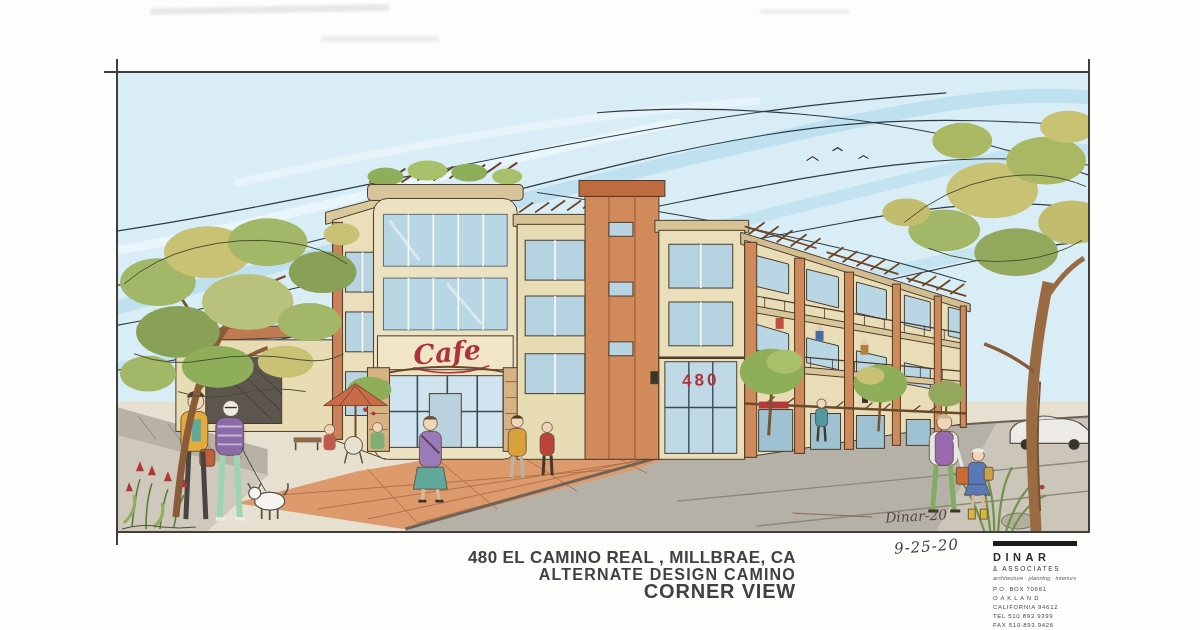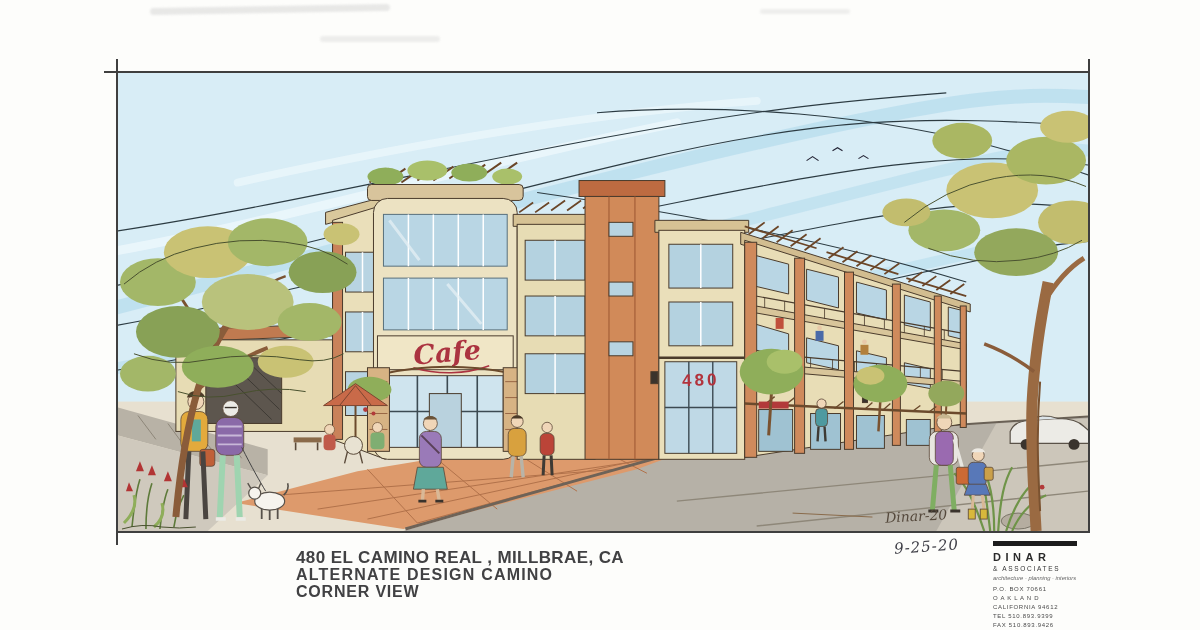--- a/index.html
+++ b/index.html
@@ -8,26 +8,26 @@
     background:#fdfdfb;font-family:"Liberation Sans",sans-serif;
   }
   .frame{
     position:absolute;left:116px;top:71px;width:974px;height:462px;
     border:2px solid #3f3f3f;box-sizing:border-box;background:#d8edf6;
   }
   .frame svg{display:block;width:100%;height:100%;}
   .tick{position:absolute;background:#3f3f3f;}
   .smudge{position:absolute;background:#c9c9c9;border-radius:4px;filter:blur(1px);}
   .title-block{
-    position:absolute;left:296px;top:549px;width:500px;text-align:left;
+    position:absolute;left:296px;top:549px;width:500px;text-align:right;
     color:#414143;font-weight:bold;letter-spacing:.4px;
   }
   .title-block .l1{font-size:17px;line-height:17px;}
   .title-block .l2{font-size:16px;line-height:17px;letter-spacing:1.2px;}
-  .title-block .l3{font-size:16px;line-height:17px;letter-spacing:.8px;}
+  .title-block .l3{font-size:20px;line-height:17px;letter-spacing:.8px;}
   .date-note{
     position:absolute;left:894px;top:536px;width:110px;
     font-family:"DejaVu Serif",serif;font-style:italic;font-size:15px;
     color:#3e3e46;transform:rotate(-4deg);letter-spacing:1px;
   }
   .firm-block{position:absolute;left:993px;top:541px;width:84px;color:#2a2a2a;}
   .firm-block .bar{height:5px;background:#1c1c1c;}
   .firm-block .bar.top{margin-bottom:3px;}
   .firm-name{font-size:11px;font-weight:bold;letter-spacing:4.5px;line-height:16px;}
   .firm-suffix{font-size:6.5px;letter-spacing:1.7px;color:#333;line-height:8px;}

